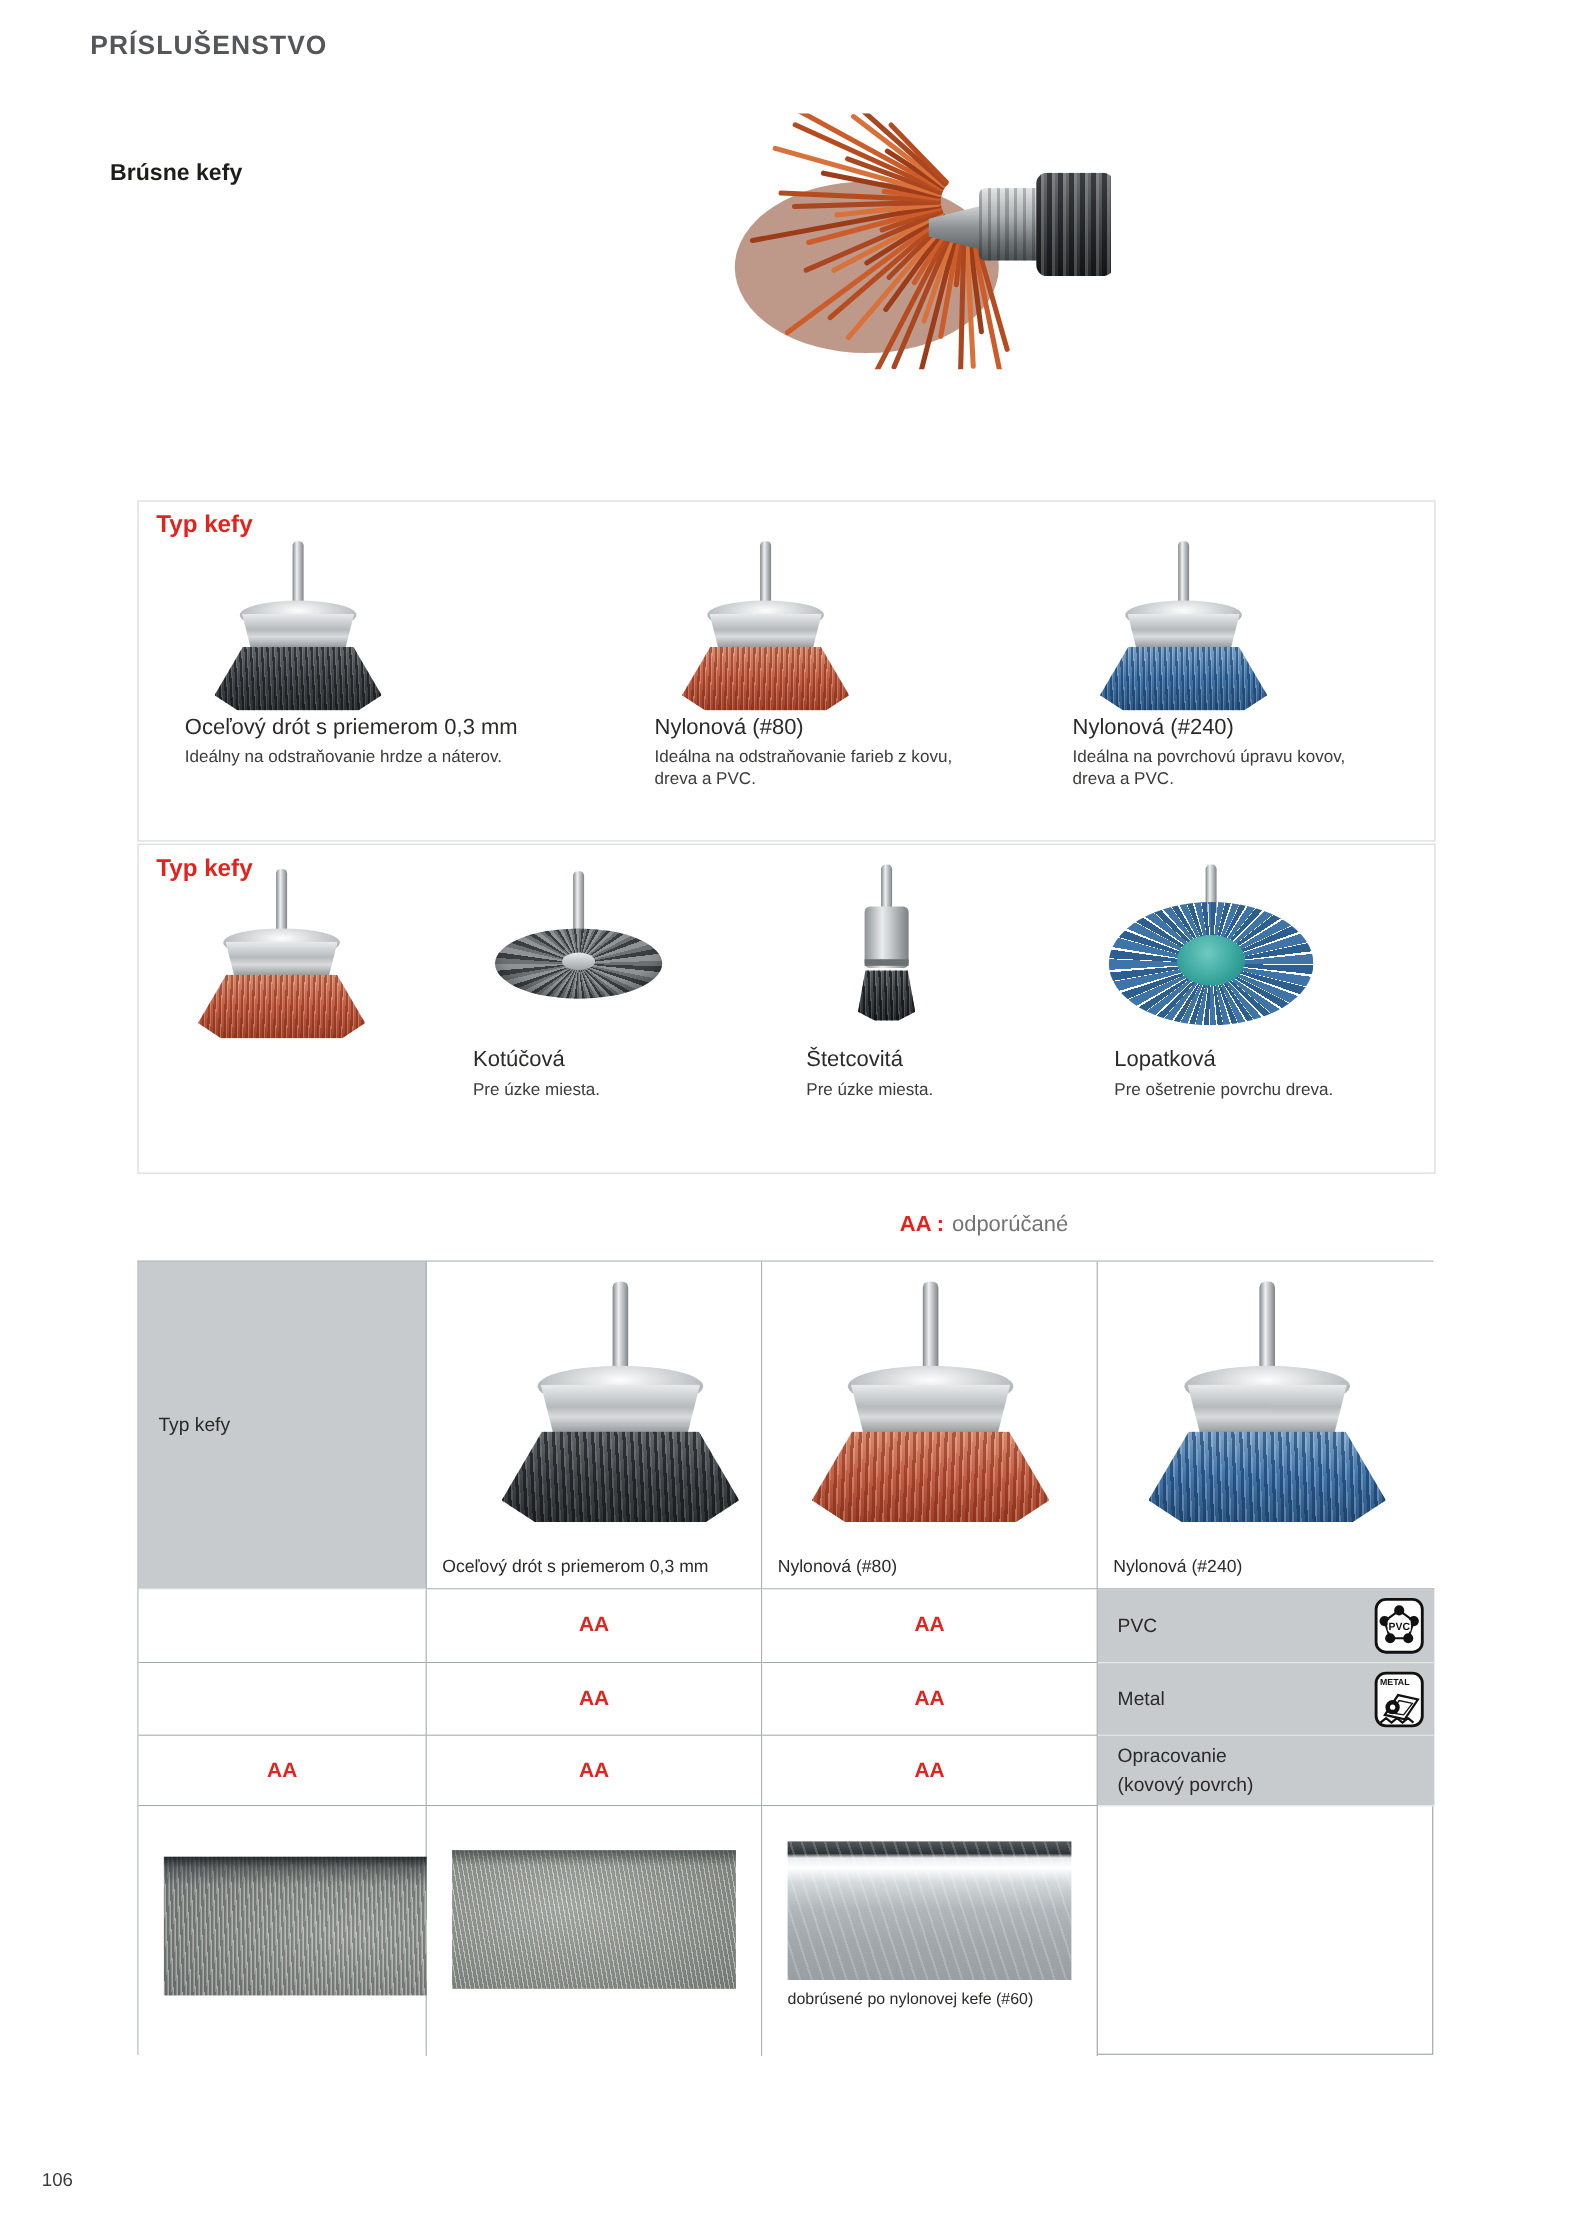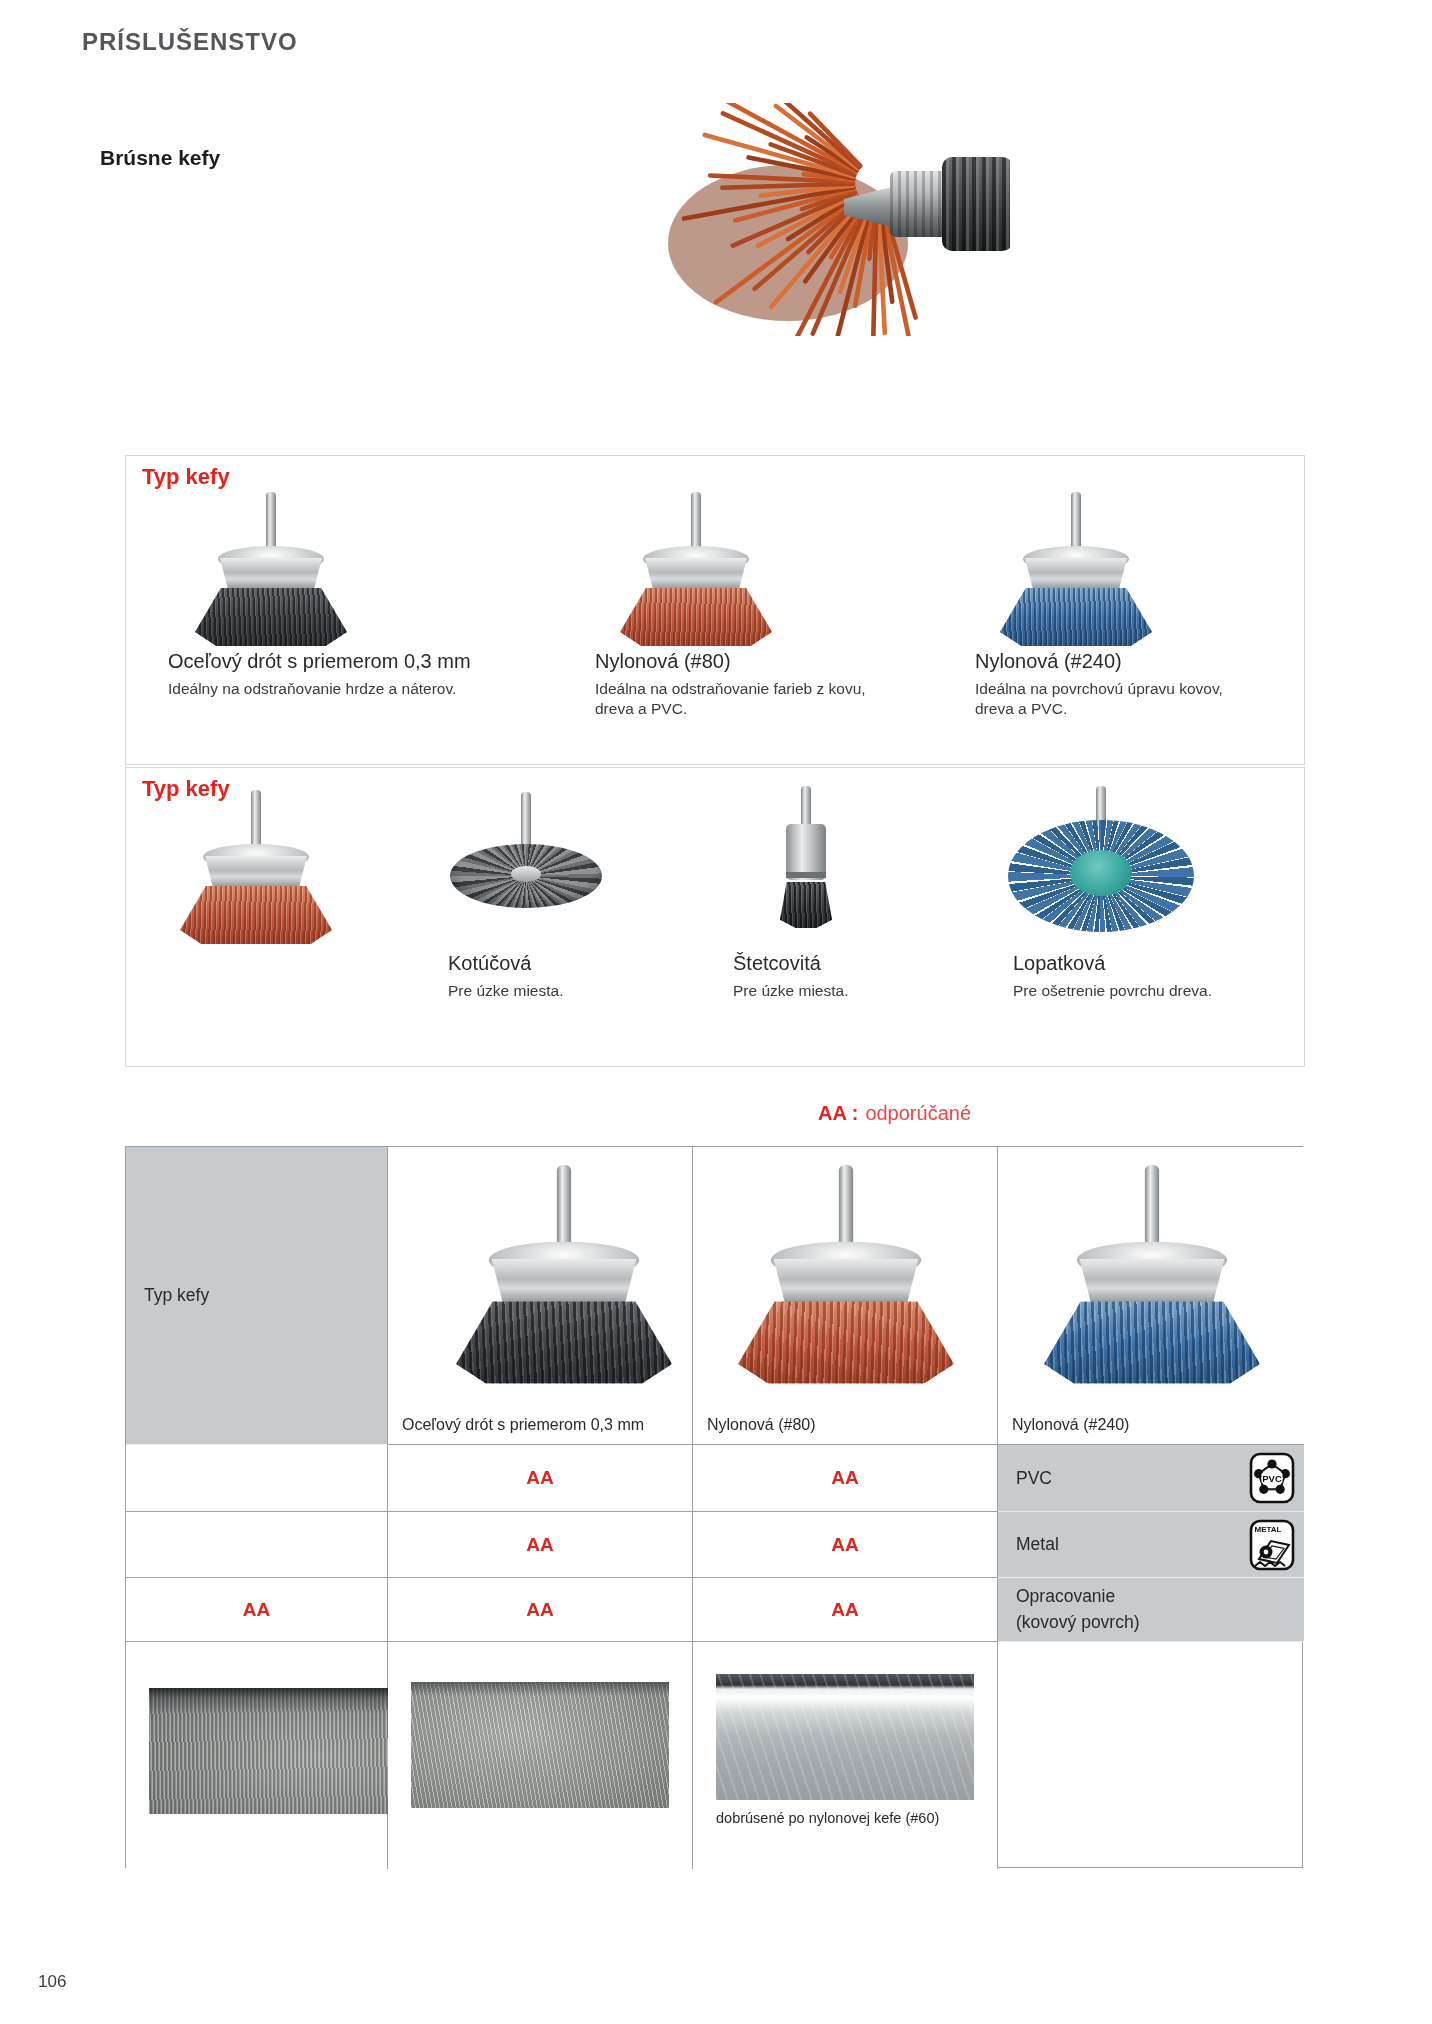--- a/index.html
+++ b/index.html
@@ -15,21 +15,21 @@
   #box1{top:455px;height:308px;}
   #box2{top:767px;height:298px;}
   .boxtitle{position:absolute;left:16px;top:8px;font-size:22px;font-weight:bold;color:#e2231e;}
   .item{position:absolute;width:330px;}
   .iname{font-size:20px;color:#2b2a29;}
   .idesc{font-size:15.5px;color:#3c3b3a;line-height:1.32;margin-top:6px;white-space:pre-line;}
 
   
   .legend{left:818px;top:1102px;font-size:20px;display:flex;gap:7px;}
   .legend-aa{color:#e2231e;font-weight:bold;}
-  .legend-label{color:#ef4444;}
+  .legend-label{color:#737373;}
 
   
   .tbl{position:absolute;left:125px;top:1146px;width:1178px;height:722px;display:grid;
        grid-template-columns:262px 305px 305px 306px;grid-template-rows:298px 67px 66px 64px 227px;
        border:1.5px solid #9aa0a3;box-sizing:border-box;}
   .cell{position:relative;border-right:1.5px solid #9aa0a3;border-bottom:1.5px solid #9aa0a3;background:#fff;box-sizing:border-box;}
   .cell:nth-child(4n){border-right:none;}
   .cell:nth-child(n+17){border-bottom:none;}
   .cell.gray{background:#c8cbcd;border-bottom-color:#e9ebeb;}
   .labcell{display:flex;align-items:center;padding-left:18px;font-size:17.5px;color:#2b2a29;}
@@ -230,21 +230,21 @@
       <div class="eb-body"></div>
       <div class="eb-band"></div>
       <div class="eb-tuft"></div>
     </div>
     <div class="brush paddle-brush" style="left:880px;top:18px">
       <div class="shaft"></div>
       <div class="paddle-star"></div>
       <div class="paddle-hub"></div>
     </div>
 
-    <div class="item" style="left:322px;top:184px">
+    <div class="item" style="left:304px;top:184px">
       <div class="iname">Kotúčová</div>
       <div class="idesc">Pre úzke miesta.</div>
     </div>
     <div class="item" style="left:607px;top:184px">
       <div class="iname">Štetcovitá</div>
       <div class="idesc">Pre úzke miesta.</div>
     </div>
     <div class="item" style="left:887px;top:184px">
       <div class="iname">Lopatková</div>
       <div class="idesc">Pre ošetrenie povrchu dreva.</div>

